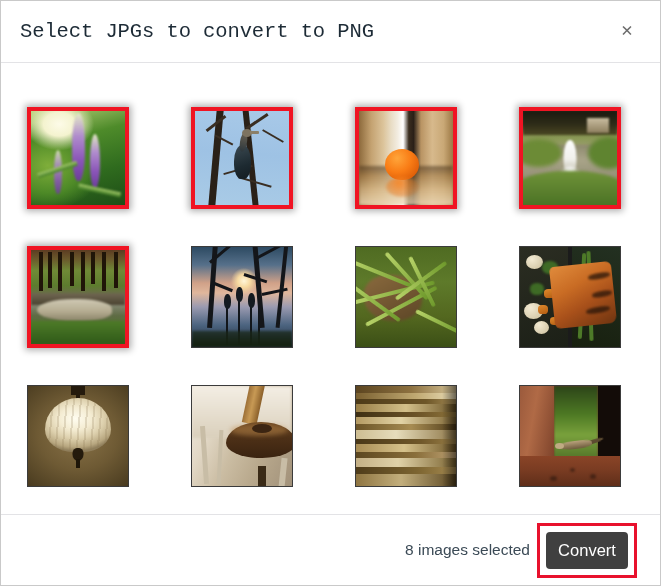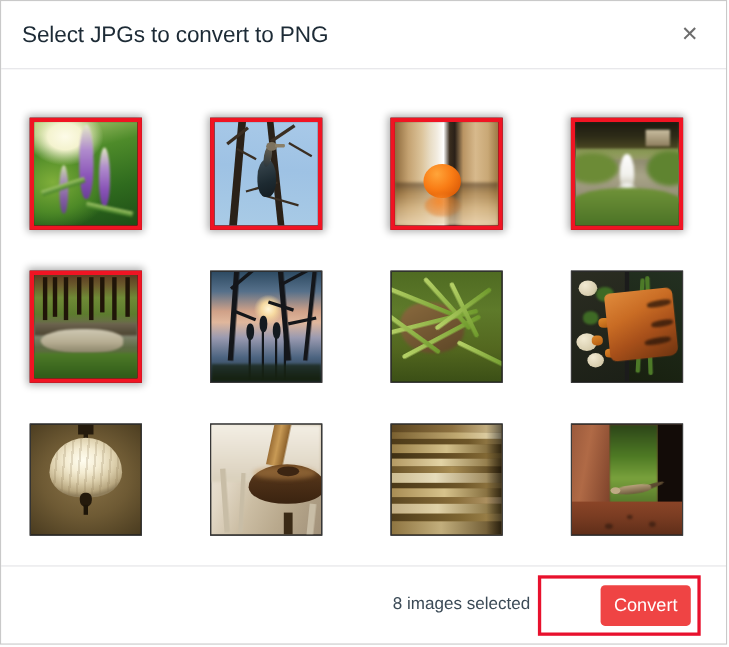--- a/index.html
+++ b/index.html
@@ -28,20 +28,21 @@
   
   .dialog-header {
     height: 62px;
     min-height: 62px;
     border-bottom: 1px solid #e3e3e6;
     display: flex;
     align-items: center;
     justify-content: space-between;
     padding: 0 18px 0 19px;
     box-sizing: border-box;
+    font-family: Liberation Mono, monospace;
   }
   .dialog-title {
     font-size: 20.5px;
     color: #1d2b36;
     letter-spacing: -0.1px;
     white-space: nowrap;
   }
   .close-icon {
     width: 26px;
     height: 26px;
@@ -518,24 +519,23 @@
     border: none;
     border-radius: 4px;
     font-family: "Liberation Sans", sans-serif;
     font-size: 16.5px;
     color: #ffffff;
     cursor: pointer;
     padding: 0;
     line-height: 1;
   }
   .btn-convert {
-    background: #ef4444;
+    background: #404040;
     width: 82px;
     height: 37px;
-    margin-left: 48px;
   }
   .btn-close {
     background: #616d78;
     width: 65px;
     height: 37px;
   }
 </style>
 </head>
 <body>
 

